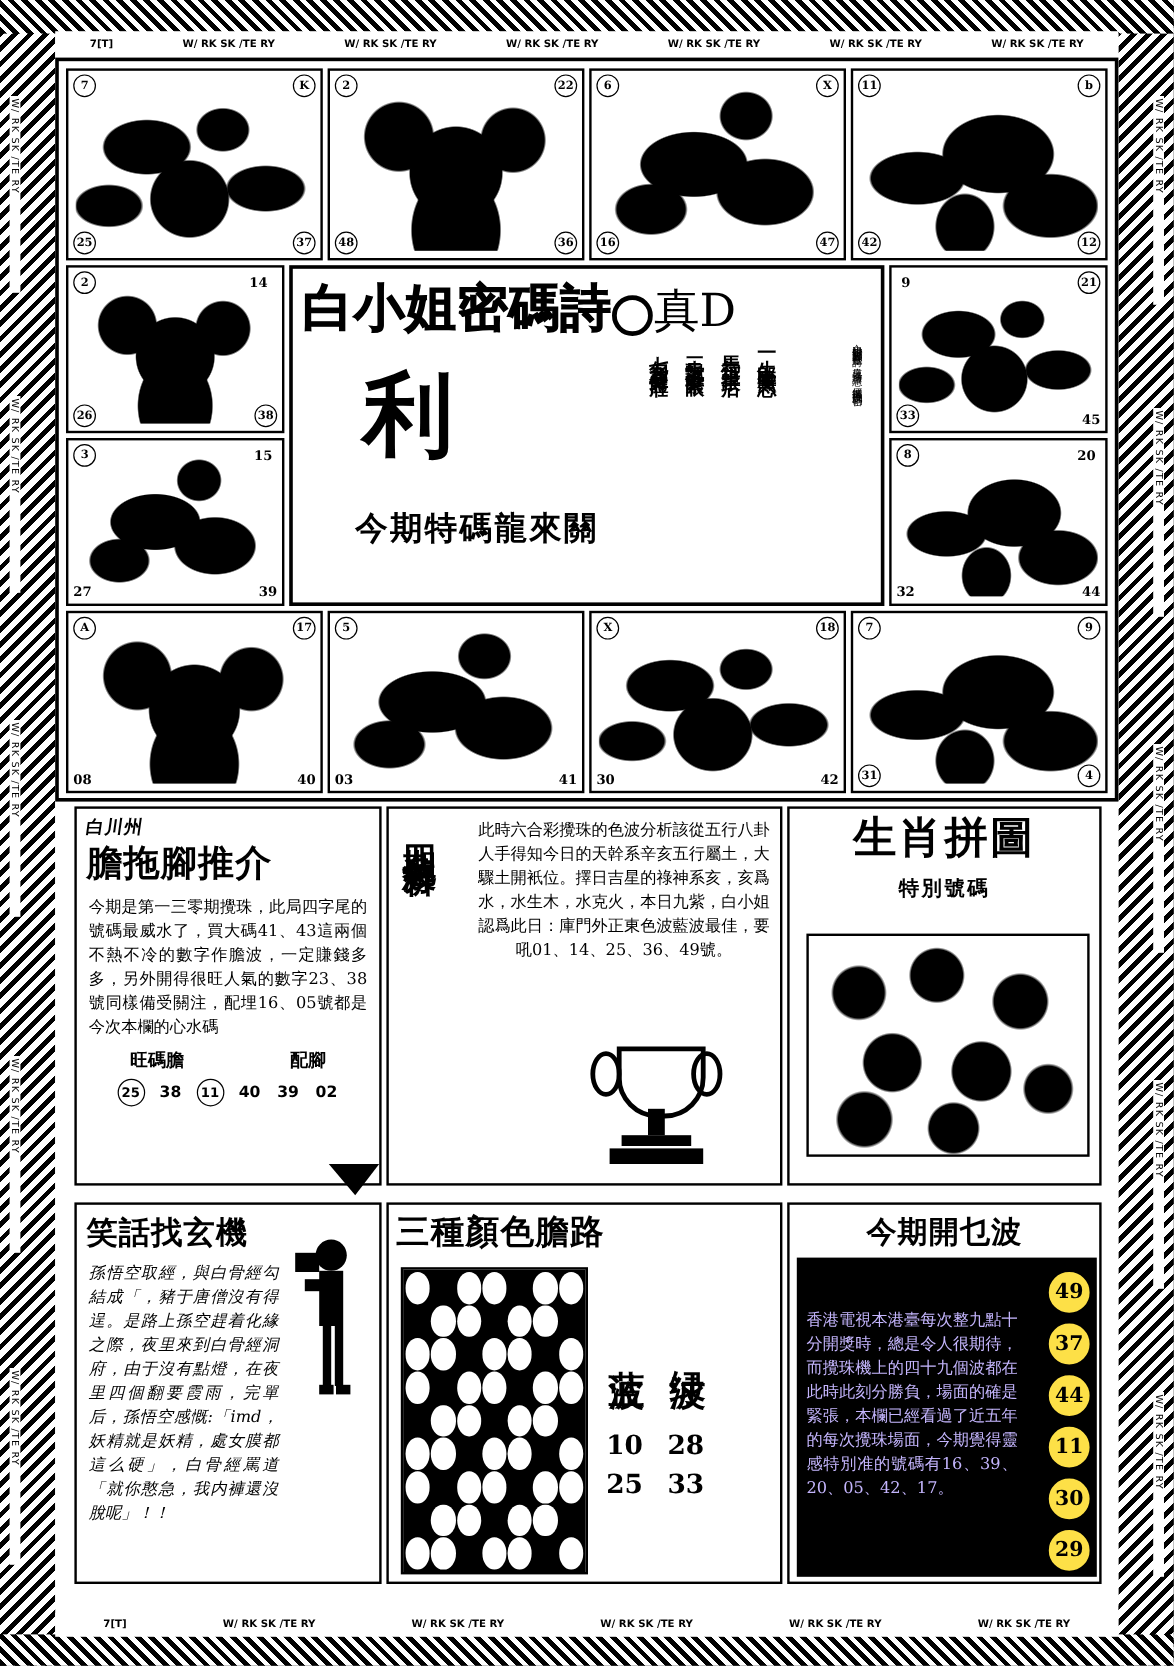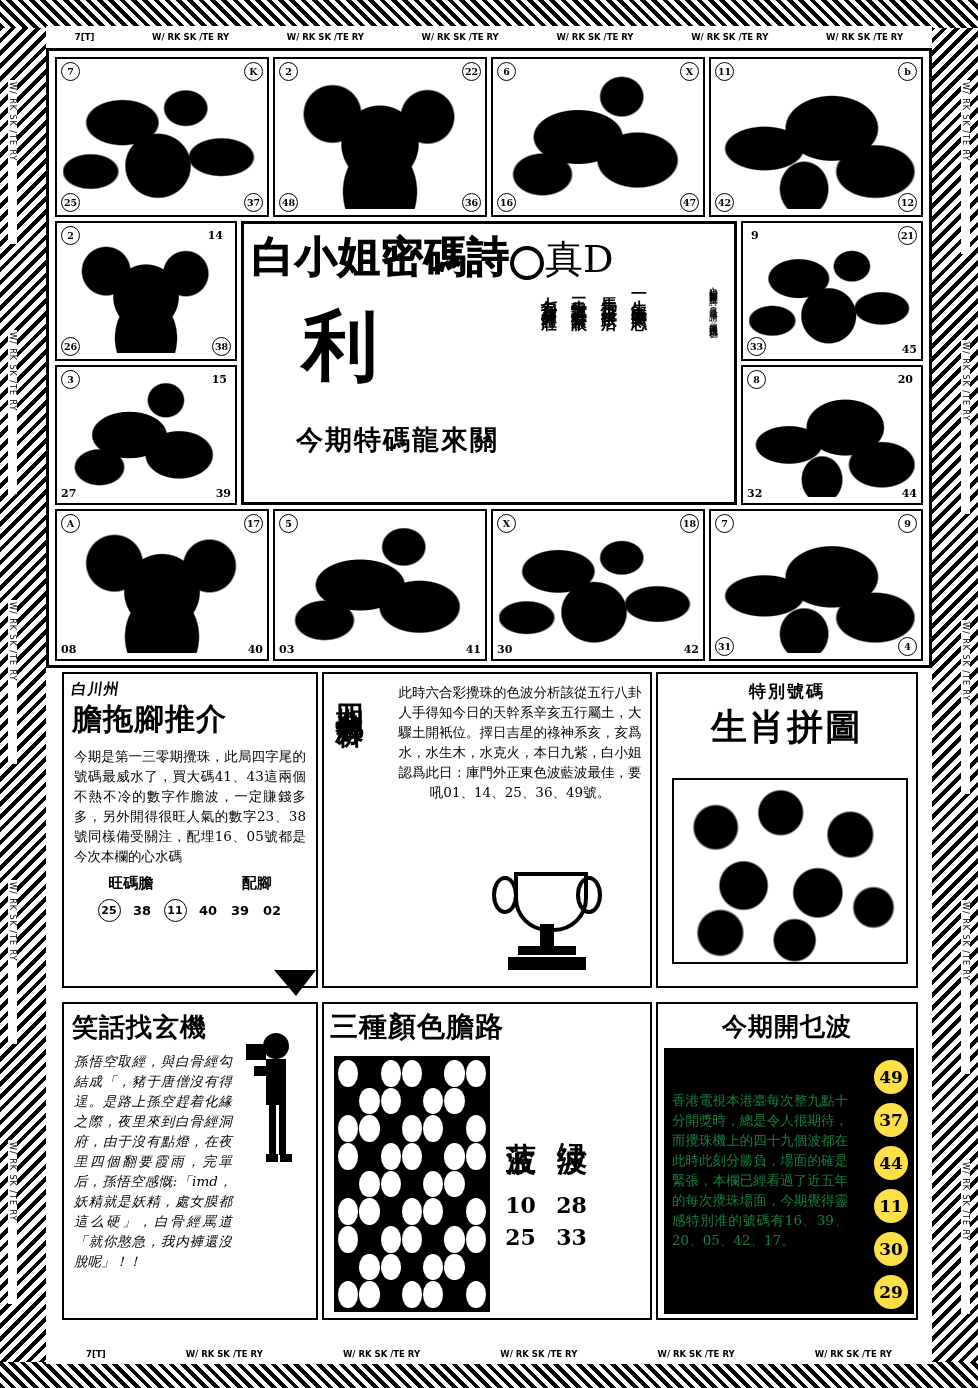--- a/index.html
+++ b/index.html
@@ -315,22 +315,22 @@
           <div class="tcup"></div>
             <div class="tear-l"></div>
             <div class="tear-r"></div>
           <div class="tstem"></div>
             <div class="tbase"></div>
             <div class="tbase2"></div>
         </div>
       </div>
 
       <div class="panel" style="left:610px;top:0px;width:262px;height:316px;">
+        <div class="pheading" style="text-align:center;font-size:36px;letter-spacing:2px;">生肖拼圖</div>
         <div class="pheading" style="text-align:center;font-size:17px;padding-top:6px;letter-spacing:2px;">特別號碼</div>
-        <div class="pheading" style="text-align:center;font-size:36px;letter-spacing:2px;">生肖拼圖</div>
         <div style="position:absolute;left:14px;top:104px;width:232px;height:182px;border:2px solid #000;overflow:hidden;">
           <div class="zodiac-art"></div>
         </div>
       </div>
 
       <div class="panel" style="left:16px;top:330px;width:256px;height:318px;">
         <div class="pheading" style="font-size:26px;padding:6px 8px 0;letter-spacing:1px;">笑話找玄機</div>
         <div class="bodytext" style="padding:6px 84px 0 10px;font-style:italic;">孫悟空取經，與白骨經勾結成「，豬于唐僧沒有得逞。是路上孫空趕着化緣之際，夜里來到白骨經洞府，由于沒有點燈，在夜里四個翻要霞雨，完單后，孫悟空感慨:「imd，妖精就是妖精，處女膜都這么硬」，白骨經罵道「就你憨急，我内褲還沒脫呢」！！</div>
         <svg class="lady" viewBox="0 0 74 168">
           <circle cx="40" cy="20" r="13" fill="#000"></circle>
@@ -424,21 +424,21 @@
             <div class="cname" style="height:132px;">绿波</div>
             <div class="cnum">28</div>
             <div class="cnum">33</div>
           </div>
         </div>
       </div>
 
       <div class="panel" style="left:610px;top:330px;width:262px;height:318px;">
         <div class="pheading" style="text-align:center;font-size:25px;padding:6px 0 4px;letter-spacing:1px;">今期開乜波</div>
         <div style="position:absolute;left:6px;top:44px;width:250px;height:266px;background:#000;">
-          <div class="bodytext" style="position:absolute;left:8px;top:42px;width:176px;color:#15803d;">香港電視本港臺每次整九點十分開獎時，總是令人很期待，而攪珠機上的四十九個波都在此時此刻分勝負，場面的確是緊張，本欄已經看過了近五年的每次攪珠場面，今期覺得靈感特別准的號碼有16、39、20、05、42、17。</div>
+          <div class="bodytext" style="position:absolute;left:8px;top:42px;width:176px;color:#c4b5fd;">香港電視本港臺每次整九點十分開獎時，總是令人很期待，而攪珠機上的四十九個波都在此時此刻分勝負，場面的確是緊張，本欄已經看過了近五年的每次攪珠場面，今期覺得靈感特別准的號碼有16、39、20、05、42、17。</div>
           <div class="rightnums">
             <span class="rnum">49</span>
             <span class="rnum">37</span>
             <span class="rnum">44</span>
             <span class="rnum">11</span>
             <span class="rnum">30</span>
             <span class="rnum">29</span>
           </div>
         </div>
       </div>

